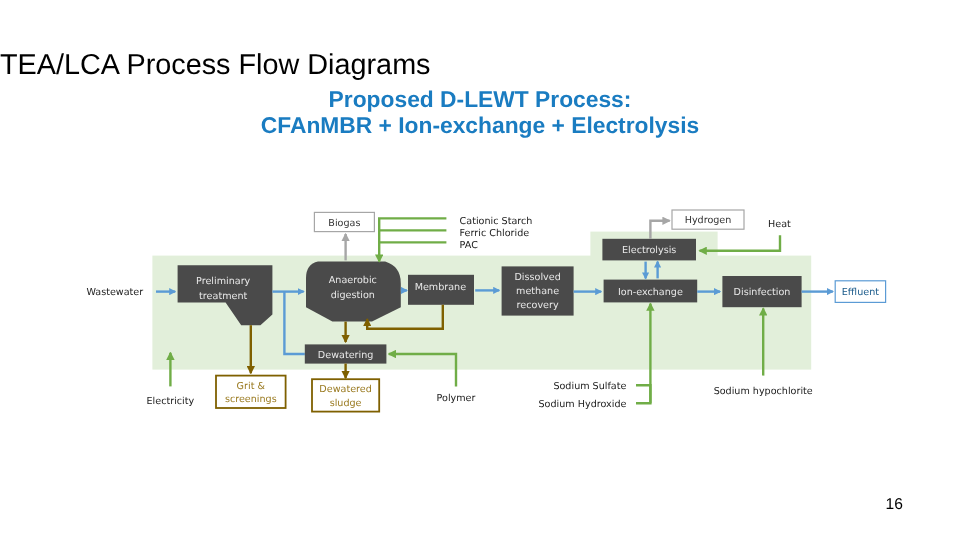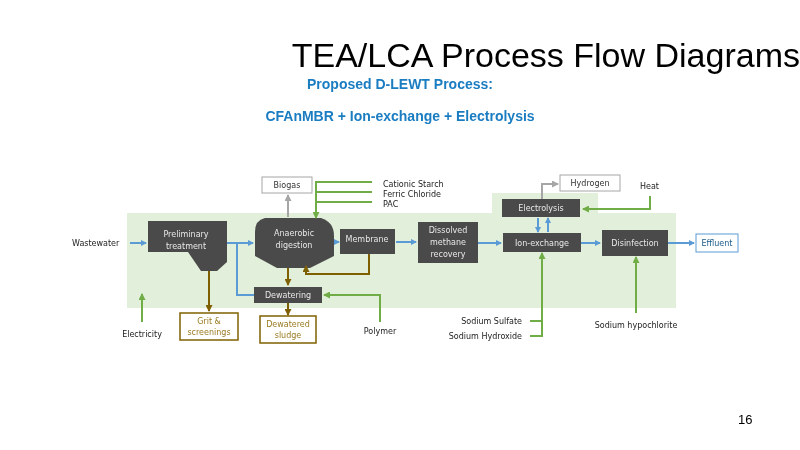--- a/index.html
+++ b/index.html
@@ -1,21 +1,21 @@
 <!DOCTYPE html>
 <html><head>
 <meta charset="utf-8">
 <style>
   html, body { margin:0; padding:0; }
   body { width:800px; height:450px; background:#ffffff; position:relative; overflow:hidden;
          font-family:"Liberation Sans", sans-serif; }
-  .title { position:absolute; left:0; width:800px; top:36px; text-align:right; font-size:34px; color:#000; line-height:38px; }
-  .sub { position:absolute; left:0; width:800px; text-align:center; font-size:14px; font-weight:bold; color:#1a7cc1; line-height:22px; }
+  .title { position:absolute; left:0; width:800px; top:36px; text-align:left; font-size:24px; color:#000; line-height:38px; }
+  .sub { position:absolute; left:0; width:800px; text-align:center; font-size:19px; font-weight:bold; color:#1a7cc1; line-height:22px; }
   .sub1 { top:73px; }
-  .sub2 { top:105px; }
+  .sub2 { top:95px; }
   .slide-num { position:absolute; left:738px; top:412px; font-size:13px; color:#000; }
   svg#diagram { position:absolute; left:0; top:0; }
   .lbl { font-family:"DejaVu Sans", sans-serif; font-size:8px; fill:#222; }
   .boxlbl { font-family:"DejaVu Sans", sans-serif; font-size:8px; fill:#e8e8e8; }
   .outlbl { font-family:"DejaVu Sans", sans-serif; font-size:8px; }
 </style>
 </head>
 <body>
 
 <div class="title">TEA/LCA Process Flow Diagrams</div>

